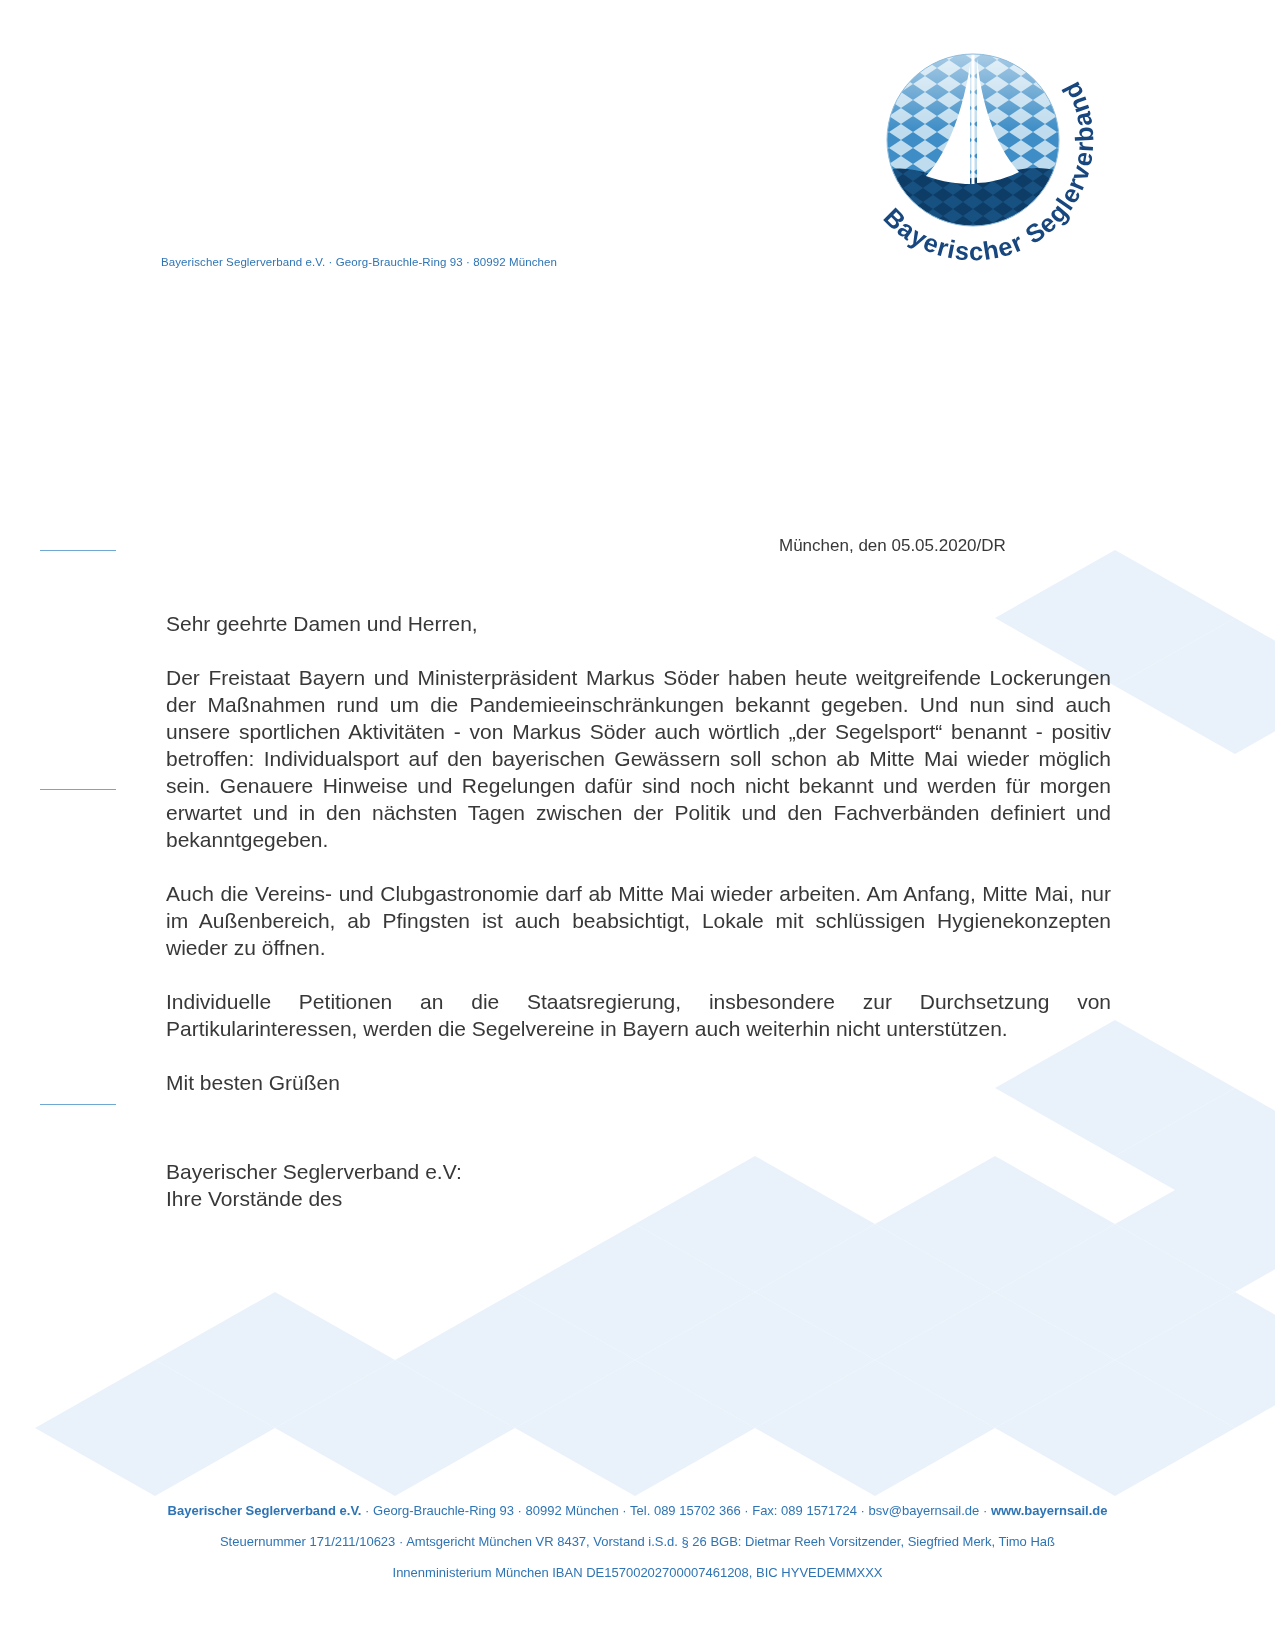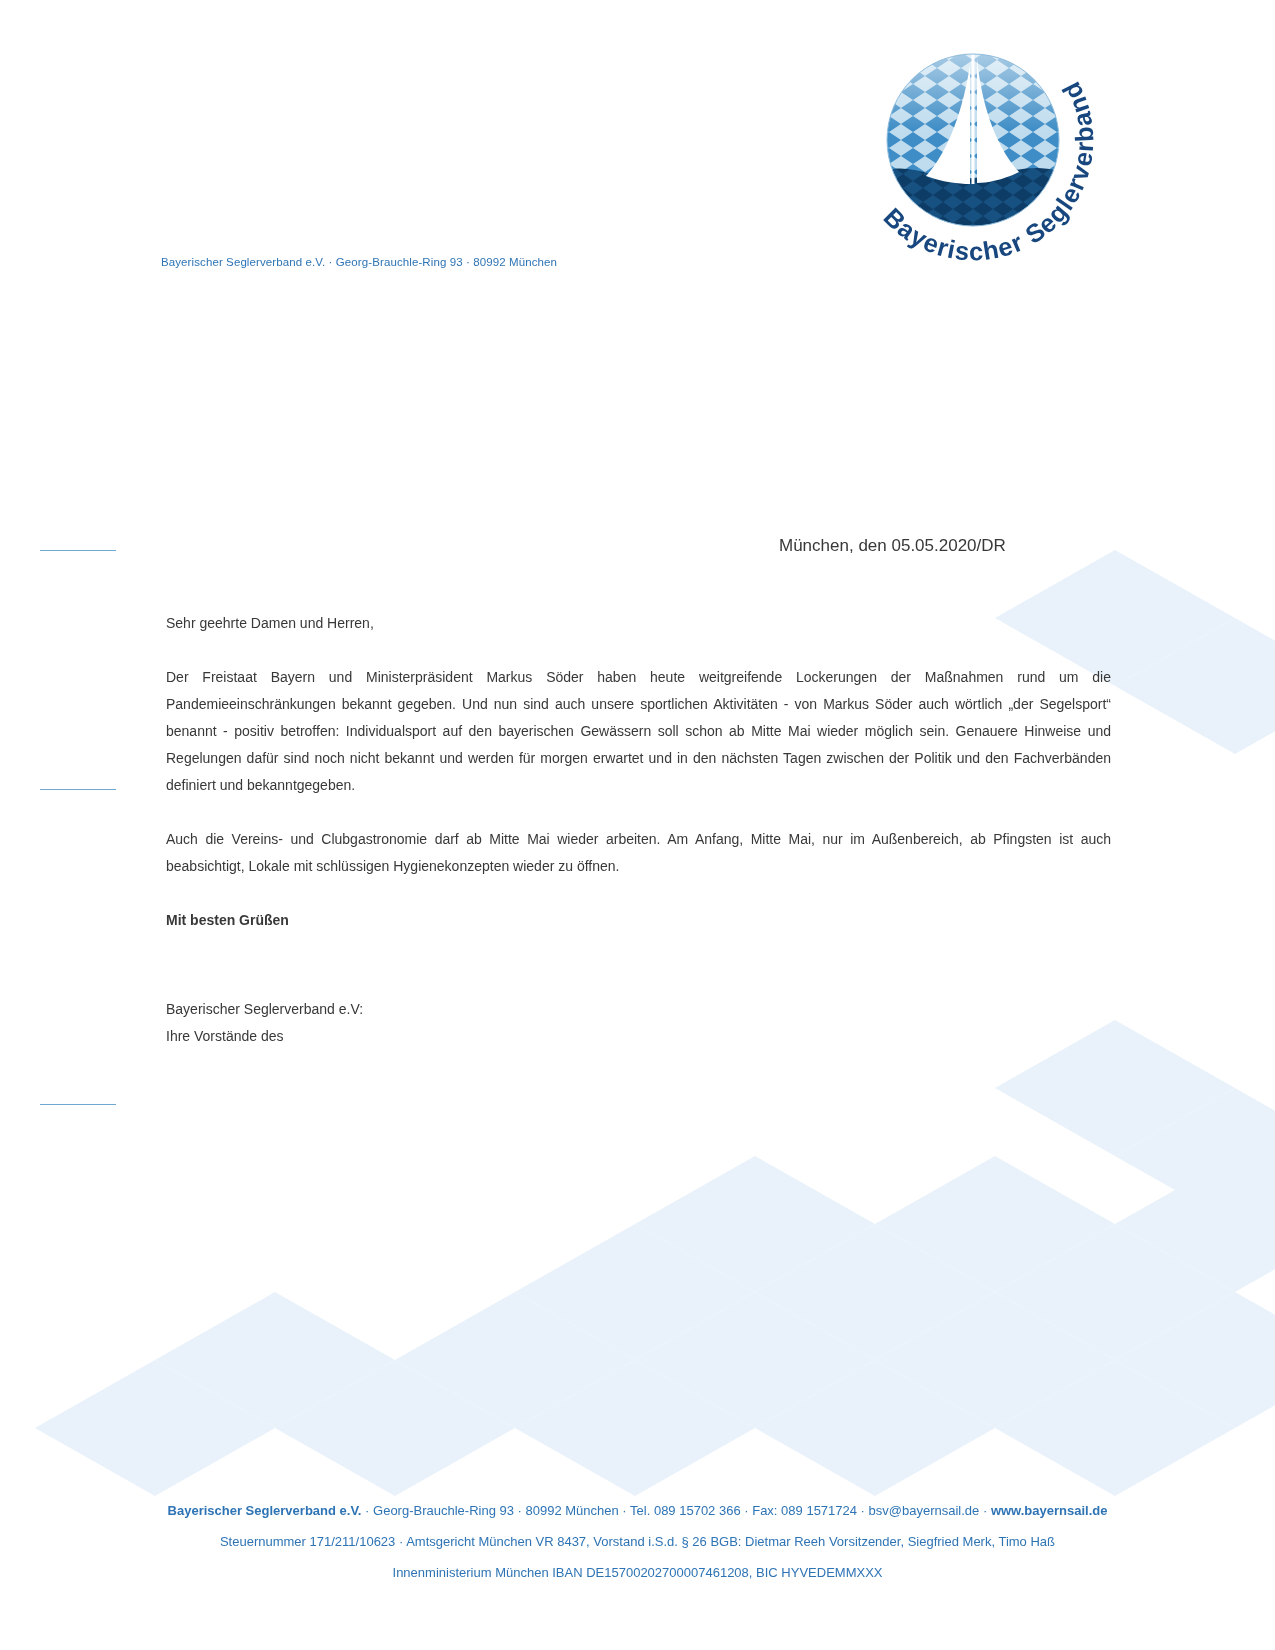--- a/index.html
+++ b/index.html
@@ -29,25 +29,25 @@
   .fold-mark {
     position:absolute; left:40px; width:76px; height:0;
     border-top:1.5px solid #6fa8d0;
   }
   .fold-1 { top:550px; }
   .fold-2 { top:789px; }
   .fold-3 { top:1104px; }
 
   .body-text {
     position:absolute; left:166px; top:610px; width:945px;
-    font-size:14px; line-height:27px; color:#383838;
+    font-size:21px; line-height:27px; color:#383838;
   }
   .body-text p { text-align:justify; margin-bottom:27px; }
   .body-text .salutation { text-align:left; }
-  .body-text .closing { text-align:left; margin-bottom:62px;font-weight:bold; }
+  .body-text .closing { text-align:left; margin-bottom:62px; }
   .signature div { line-height:27px; }
 
   .footer {
     position:absolute; left:0; right:0; top:1503px;
     text-align:center; color:#2e74b5; font-size:13px;
   }
   .footer .f-line { margin-bottom:16px; }
   .footer b { font-weight:bold; }
 </style>
 </head>
@@ -124,20 +124,21 @@
     <div class="fold-mark fold-1"></div>
     <div class="fold-mark fold-2"></div>
     <div class="fold-mark fold-3"></div>
 
     <div class="dateline">München, den 05.05.2020/DR</div>
 
     <div class="body-text">
       <p class="salutation">Sehr geehrte Damen und Herren,</p>
       <p>Der Freistaat Bayern und Ministerpräsident Markus Söder haben heute weitgreifende Lockerungen der Maßnahmen rund um die Pandemieeinschränkungen bekannt gegeben. Und nun sind auch unsere sportlichen Aktivitäten - von Markus Söder auch wörtlich „der Segelsport“ benannt - positiv betroffen: Individualsport auf den bayerischen Gewässern soll schon ab Mitte Mai wieder möglich sein. Genauere Hinweise und Regelungen dafür sind noch nicht bekannt und werden für morgen erwartet und in den nächsten Tagen zwischen der Politik und den Fachverbänden definiert und bekanntgegeben.</p>
       <p>Auch die Vereins- und Clubgastronomie darf ab Mitte Mai wieder arbeiten. Am Anfang, Mitte Mai, nur im Außenbereich, ab Pfingsten ist auch beabsichtigt, Lokale mit schlüssigen Hygienekonzepten wieder zu öffnen.</p>
+      <p>Individuelle Petitionen an die Staatsregierung, insbesondere zur Durchsetzung von Partikularinteressen, werden die Segelvereine in Bayern auch weiterhin nicht unterstützen.</p>
       <p class="closing">Mit besten Grüßen</p>
       <div class="signature">
         <div>Bayerischer Seglerverband e.V:</div>
         <div>Ihre Vorstände des</div>
       </div>
     </div>
 
     <div class="footer">
       <div class="f-line"><b>Bayerischer Seglerverband e.V.</b><span> · Georg-Brauchle-Ring 93 · 80992 München · Tel. 089 15702 366 · Fax: 089 1571724 · bsv@bayernsail.de · </span><b>www.bayernsail.de</b></div>
       <div class="f-line">Steuernummer 171/211/10623 · Amtsgericht München VR 8437, Vorstand i.S.d. § 26 BGB: Dietmar Reeh Vorsitzender, Siegfried Merk, Timo Haß</div>

